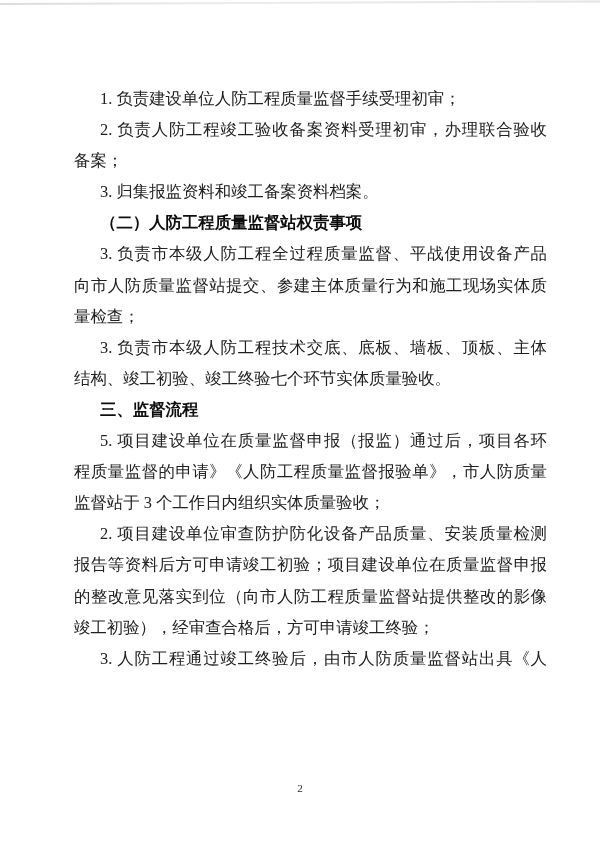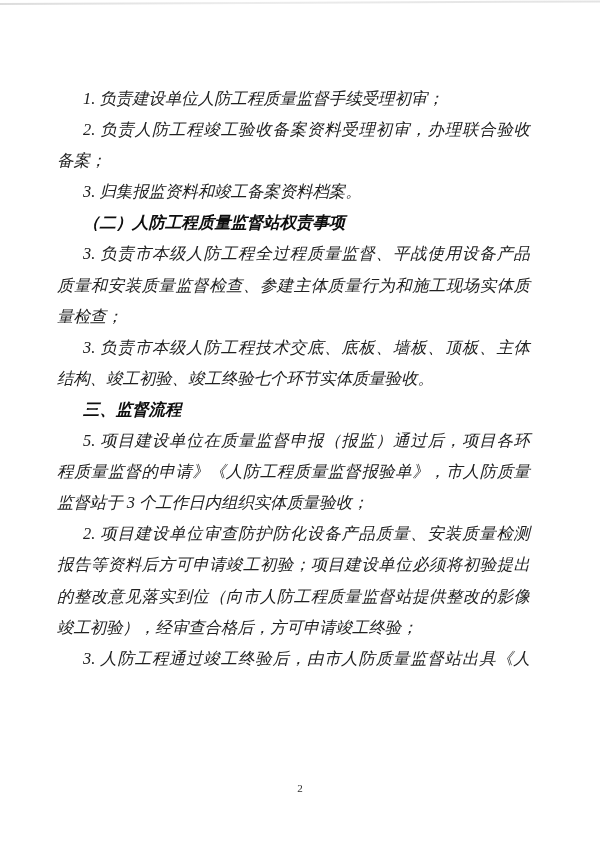--- a/index.html
+++ b/index.html
@@ -21,24 +21,23 @@
     left: 0;
     width: 100%;
     height: 2px;
     background: linear-gradient(to right, #d6d6d6, #e9e9e9 40%, #dedede);
     transform: rotate(-0.25deg);
     transform-origin: left center;
     opacity: 0.85;
   }
   .doc-body {
     position: absolute;
-    left: 57px;
+    left: 74px;
     top: 83px;
     width: 473px;
-    font-style: italic;
   }
   .paragraph { margin: 0; padding: 0; }
   .line {
     height: 31.1px;
     line-height: 31.1px;
     font-size: 16.4px;
     color: #212121;
     text-align: justify;
     text-align-last: justify;
     text-justify: inter-character;
@@ -83,38 +82,38 @@
         <div class="line lastline">备案；</div>
       </div>
       <div class="paragraph body">
         <div class="line first lastline">3. 归集报监资料和竣工备案资料档案。</div>
       </div>
       <div class="paragraph heading-kai">
         <div class="line first lastline">（二）人防工程质量监督站权责事项</div>
       </div>
       <div class="paragraph body">
         <div class="line first">3. 负责市本级人防工程全过程质量监督、平战使用设备产品</div>
-        <div class="line">质量和安装质量监督检查、参建主体质量行为和施工现场实体质</div>
+        <div class="line">向市人防质量监督站提交、参建主体质量行为和施工现场实体质</div>
         <div class="line lastline">量检查；</div>
       </div>
       <div class="paragraph body">
         <div class="line first">3. 负责市本级人防工程技术交底、底板、墙板、顶板、主体</div>
         <div class="line lastline">结构、竣工初验、竣工终验七个环节实体质量验收。</div>
       </div>
       <div class="paragraph heading-hei">
         <div class="line first lastline">三、监督流程</div>
       </div>
       <div class="paragraph body">
         <div class="line first">5. 项目建设单位在质量监督申报（报监）通过后，项目各环</div>
         <div class="line">程质量监督的申请》《人防工程质量监督报验单》，市人防质量</div>
         <div class="line lastline">监督站于 3 个工作日内组织实体质量验收；</div>
       </div>
       <div class="paragraph body">
         <div class="line first">2. 项目建设单位审查防护防化设备产品质量、安装质量检测</div>
-        <div class="line">报告等资料后方可申请竣工初验；项目建设单位必须将初验提出</div>
+        <div class="line">报告等资料后方可申请竣工初验；项目建设单位在质量监督申报</div>
         <div class="line">的整改意见落实到位（向市人防工程质量监督站提供整改的影像</div>
         <div class="line lastline">竣工初验），经审查合格后，方可申请竣工终验；</div>
       </div>
       <div class="paragraph body">
         <div class="line first">3. 人防工程通过竣工终验后，由市人防质量监督站出具《人</div>
       </div>
     </div>
   <div class="page-number">2</div>
 </div>
 

